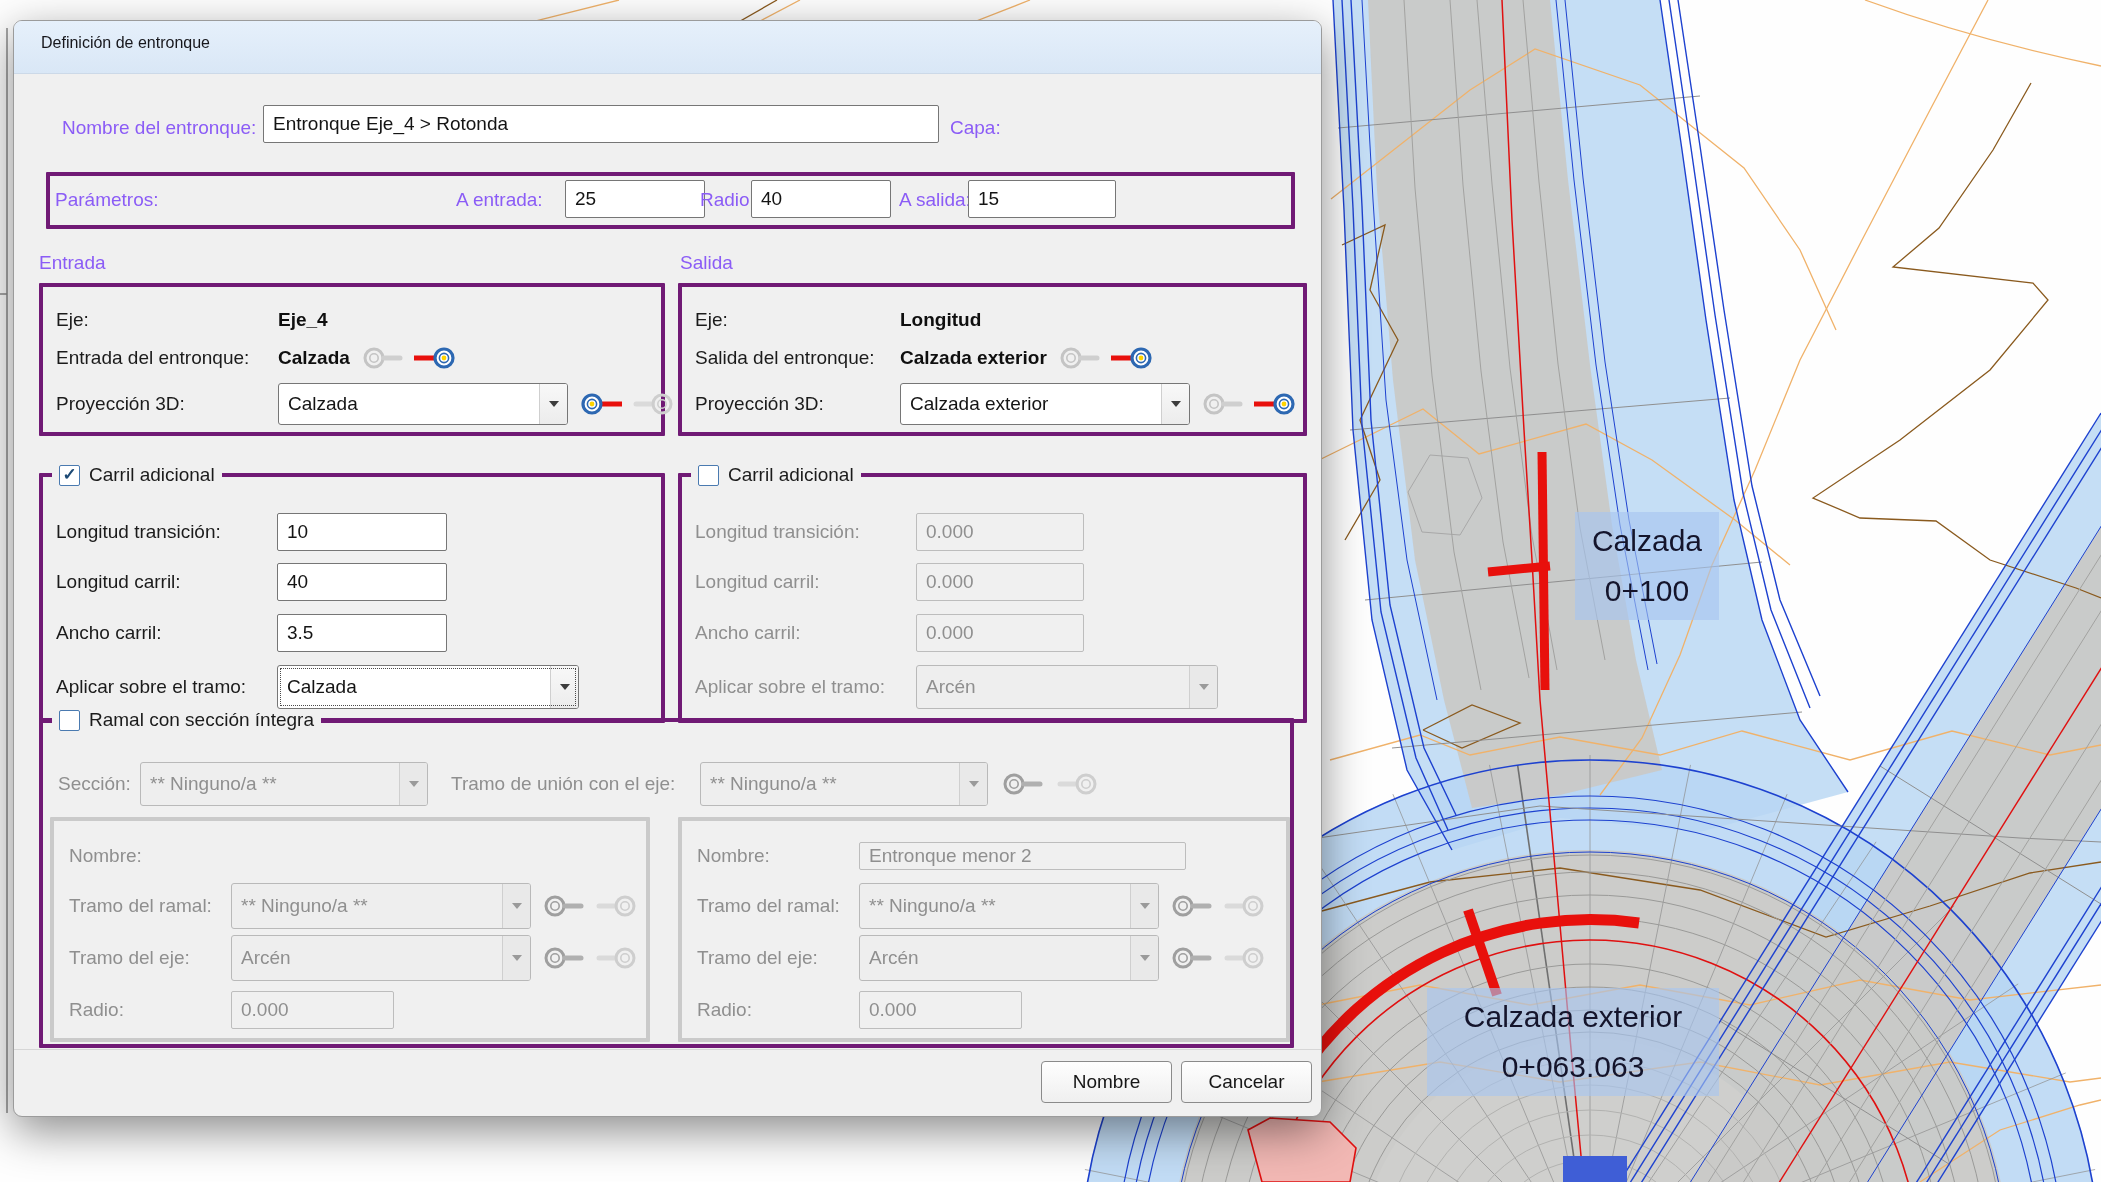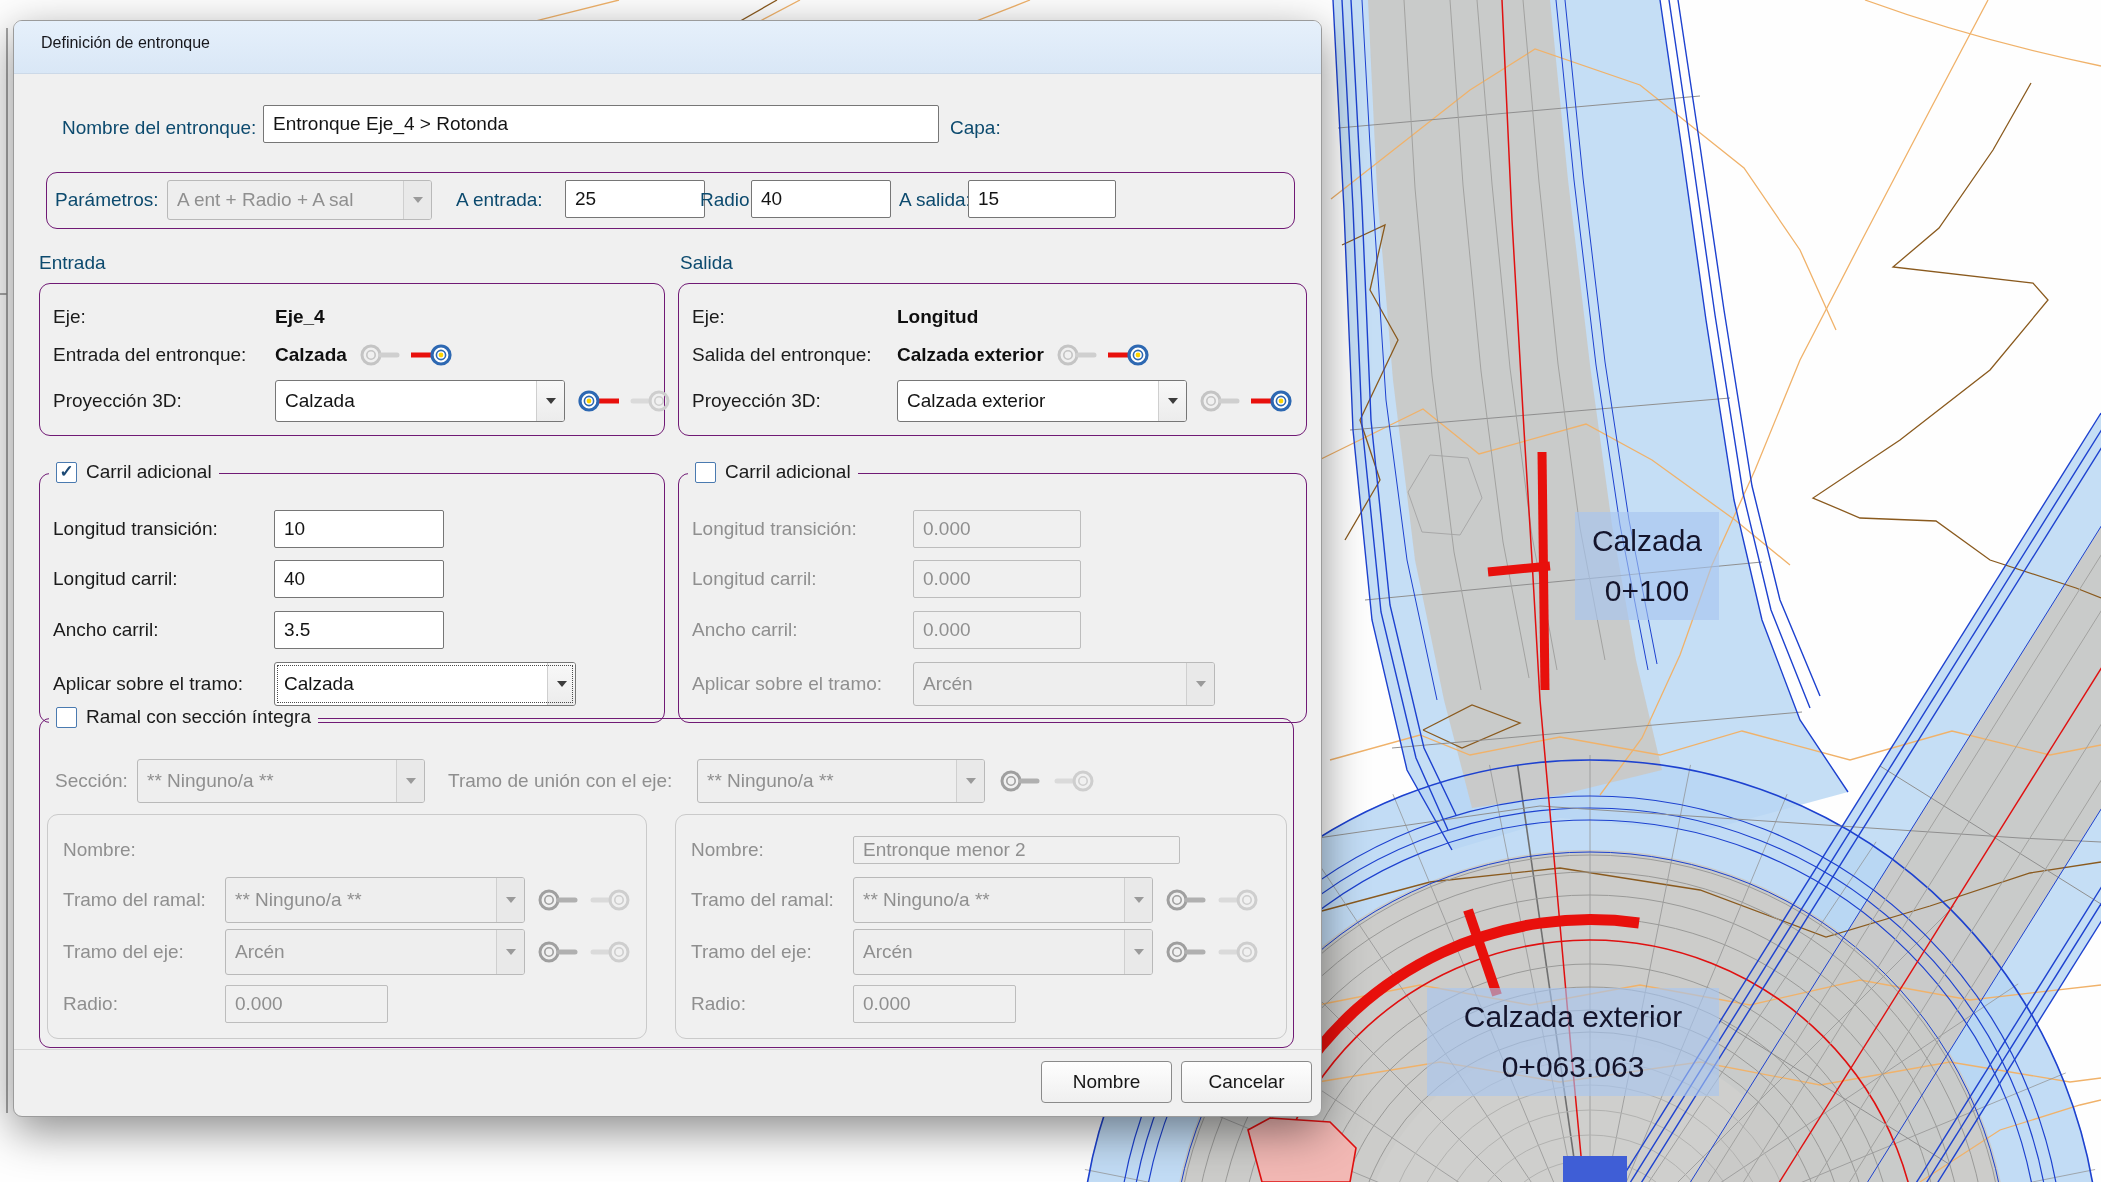--- a/index.html
+++ b/index.html
@@ -6,41 +6,41 @@
     font-family:"Liberation Sans",sans-serif;background:#fff;position:relative}
   #map{position:absolute;left:0;top:0;width:2101px;height:1182px}
   .maplabel{position:absolute;background:rgba(167,197,240,.62);color:#14142b;
     text-align:center;font-size:30px;line-height:50px;padding-top:4px}
   
   #dialog{position:absolute;left:13px;top:20px;width:1307px;height:1095px;background:#f0f0f0;
     border:1px solid #9b9b9b;border-radius:9px;box-shadow:0 14px 45px rgba(0,0,0,.45)}
   .titlebar{position:absolute;left:0;top:0;right:0;height:52px;
     background:linear-gradient(#e6f0fb,#d9e7f6);border-bottom:1px solid #ccd9e8;border-radius:8px 8px 0 0}
   .title{position:absolute;left:27px;top:13px;font-size:16px;color:#17171c;white-space:nowrap}
-  .lbl{position:absolute;font-size:19px;color:#0c4a6e;white-space:nowrap}
+  .lbl{position:absolute;font-size:19px;color:#8b5cf6;white-space:nowrap}
   .flab{font-size:19px;color:#1b1b1b;white-space:nowrap;flex:none}
   .g{color:#8f8f8f !important}
   .val{font-size:19px;font-weight:bold;color:#0f0f0f;white-space:nowrap}
   .inp{position:absolute;background:#fff;border:1px solid #767676;border-radius:2px;font-size:19px;
     color:#141414;padding:0 9px;font-family:inherit;box-sizing:border-box;outline:none}
   .inp.dis{background:#f0f0f0;border-color:#bdbdbd;color:#8f8f8f}
   .combo{position:absolute;display:flex;align-items:stretch;background:#fff;border:1px solid #767676;
     border-radius:3px;box-sizing:border-box}
   .combo .ct{flex:1;display:flex;align-items:center;padding:0 9px;font-size:19px;color:#141414;
     white-space:nowrap;overflow:hidden}
   .combo .arw{width:27px;flex:none;display:flex;align-items:center;justify-content:center;
     border-left:1px solid #cfcfcf;background:linear-gradient(#f8f8f8,#ececec);border-radius:0 2px 2px 0}
   .tri{width:0;height:0;border-left:5px solid transparent;border-right:5px solid transparent;
     border-top:6px solid #3c3c3c}
   .combo.dis{background:#eee;border-color:#b9b9b9}
   .combo.dis .ct{color:#8f8f8f}
   .combo.dis .arw{background:#e9e9e9}
   .combo.dis .tri{border-top-color:#9a9a9a}
   .combo.focus{outline:1.5px dotted #4a4a4a;outline-offset:-4px}
-  .gbox{position:absolute;border:1px solid #701a75;border-radius:11px;box-sizing:border-box}
+  .gbox{position:absolute;border:4px solid #701a75;border-radius:1px;box-sizing:border-box}
   .gtitle{position:absolute;left:9px;top:-13px;background:#f0f0f0;padding:0 7px;font-size:19px;
     color:#1b1b1b;display:flex;align-items:center;gap:9px;white-space:nowrap}
   .row{position:absolute;display:flex;align-items:center}
   .row .combo,.row .inp{position:static}
   .cb{width:21px;height:21px;background:#fff;border:1.5px solid #4a7ab0;border-radius:2px;
     display:inline-flex;align-items:center;justify-content:center;box-sizing:border-box;flex:none}
   .cb.on::after{content:"✓";font-size:17px;font-weight:bold;color:#1d4a75;margin-top:-2px}
   .btn{position:absolute;width:131px;height:42px;background:linear-gradient(#fefefe,#efefef);
     border:1px solid #8a8a8a;border-radius:4px;font-size:19px;font-family:inherit;color:#161616}
   .footline{position:absolute;left:0;right:0;top:1028px;border-top:1px solid #d6d6d6}
@@ -218,26 +218,20 @@
   <div class="titlebar">
     <span class="title">Definición de entronque</span>
   </div>
 
   <span class="lbl" style="left:48px;top:96px">Nombre del entronque:</span>
   <input class="inp" style="left: 249px; top: 84px; width: 676px; height: 38px;" readonly="" value="Entronque Eje_4 &gt; Rotonda">
   <span class="lbl" style="left:936px;top:96px">Capa:</span>
 
   <div class="gbox" style="left:32px;top:151px;width:1249px;height:57px"></div>
   <span class="lbl" style="left:41px;top:168px">Parámetros:</span>
-  <div class="combo dis" style="left:153px;top:159px;width:265px;height:40px">
-    <span class="ct">A ent + Radio + A sal</span>
-    <span class="arw">
-        <i class="tri"></i>
-      </span>
-  </div>
   <span class="lbl" style="left:442px;top:168px">A entrada:</span>
   <input class="inp" style="left: 551px; top: 159px; width: 140px; height: 38px;" readonly="" value="25">
   <span class="lbl" style="left:686px;top:168px">Radio:</span>
   <input class="inp" style="left: 737px; top: 159px; width: 140px; height: 38px;" readonly="" value="40">
   <span class="lbl" style="left:885px;top:168px">A salida:</span>
   <input class="inp" style="left: 954px; top: 159px; width: 148px; height: 38px;" readonly="" value="15">
 
   <span class="lbl" style="left:25px;top:231px">Entrada</span>
   <span class="lbl" style="left:666px;top:231px">Salida</span>
 

